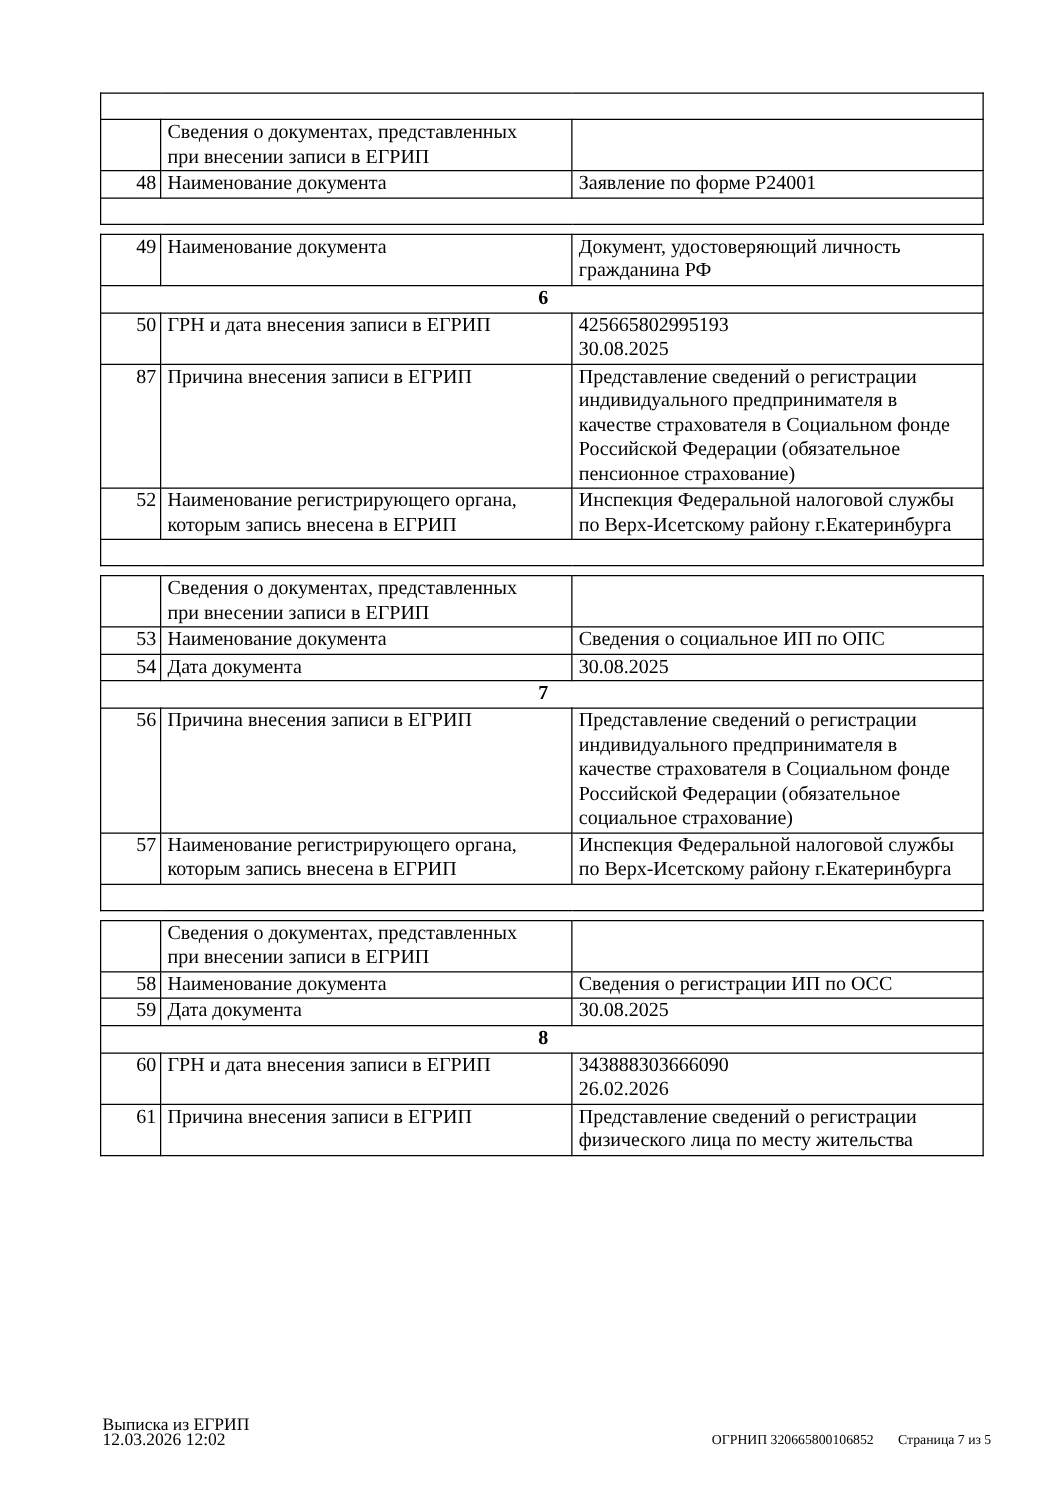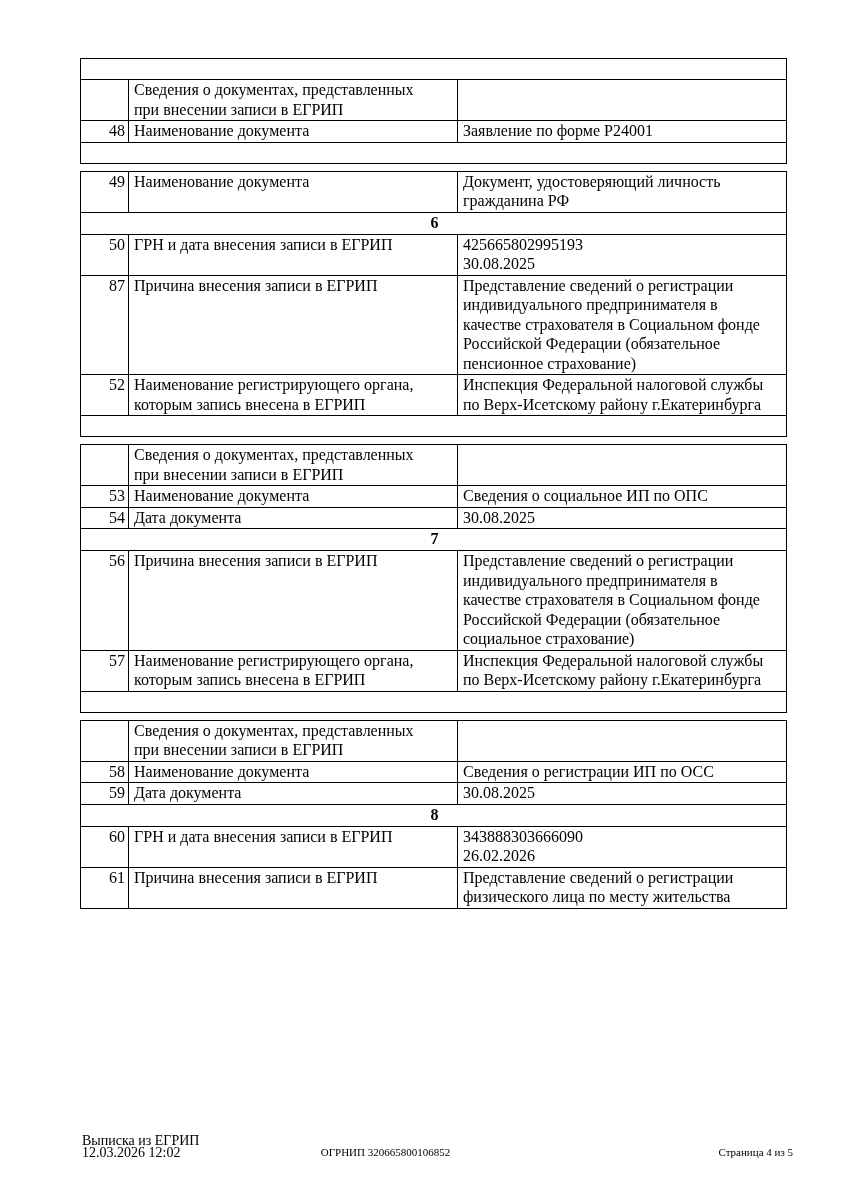--- a/index.html
+++ b/index.html
@@ -11,21 +11,21 @@
     height: 1200px;
     background: #ffffff;
     font-family: "Liberation Serif", "DejaVu Serif", serif;
     color: #000000;
     position: relative;
     overflow: hidden;
   }
   .doc {
     position: absolute;
     left: 80px;
-    top: 58px;
+    top: 74px;
     width: 762px;
   }
   table.block {
     border-collapse: collapse;
     table-layout: fixed;
     width: 706px;
     margin: 0 0 7px 0;
     font-size: 16px;
     line-height: 19.5px;
   }
@@ -55,24 +55,23 @@
     left: 82px;
     top: 1135px;
     font-size: 14px;
     line-height: 12px;
   }
   .footer-center {
     position: absolute;
     left: 0;
     top: 1146px;
     width: 699px;
-    text-align: center;
+    text-align: right;
     font-size: 11px;
     line-height: 12px;
-    margin-left: 36px;
   }
   .footer-right {
     position: absolute;
     right: 55px;
     top: 1146px;
     font-size: 11px;
     line-height: 12px;
   }
 </style>
 </head>
@@ -293,13 +292,13 @@
         </tr>
       </tbody>
     </table>
   </div>
 
 <div class="footer-left">
   <div>Выписка из ЕГРИП</div>
   <div>12.03.2026 12:02</div>
 </div>
 <div class="footer-center">ОГРНИП 320665800106852</div>
-<div class="footer-right">Страница 4 из 5</div>
+<div class="footer-right">Страница 7 из 5</div>
 
 </body></html>

